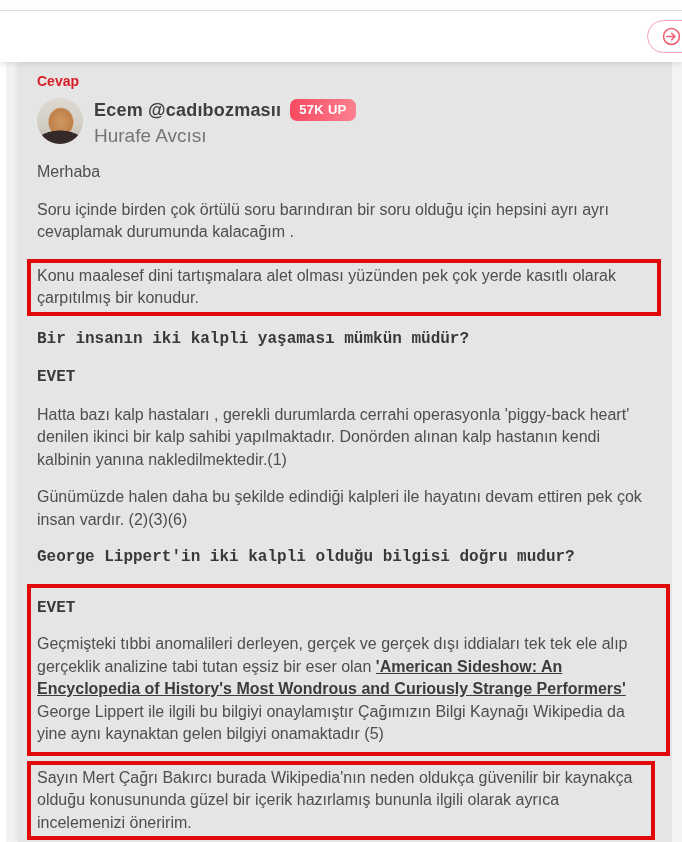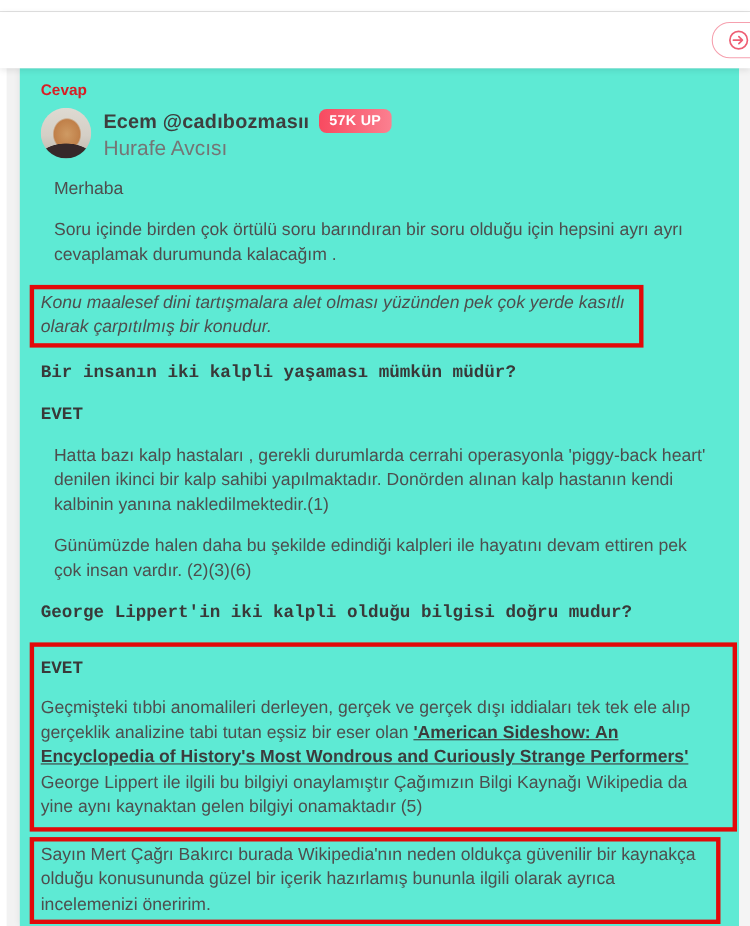--- a/index.html
+++ b/index.html
@@ -17,21 +17,21 @@
     position:absolute; left:647px; top:9px; height:33px; width:130px;
     border:1.5px solid #f6a0ae; border-radius:18px; background:#ffffff;
     color:#ee5f74; font-size:15px; display:flex; align-items:center; gap:8px;
     padding:0 14px; box-sizing:border-box; cursor:pointer; font-family:inherit;
   }
   .login-btn svg { width:19px; height:19px; flex:0 0 auto; }
   .gutter-left  { position:absolute; left:6px;  top:62px; bottom:0; width:12px; background:#f2f2f2; z-index:1; }
   .gutter-right { position:absolute; left:672px; top:62px; bottom:0; width:10px; background:#f4f4f4; z-index:2; }
   .card {
     position:absolute; left:18px; top:62px; width:654px; bottom:0; z-index:1;
-    background:#5eead4; box-shadow:-2px 0 5px rgba(0,0,0,0.05);
+    background:#e5e5e5; box-shadow:-2px 0 5px rgba(0,0,0,0.05);
     padding:9px 14px 0 19px; box-sizing:border-box; overflow:hidden;
   }
   .cevap { color:#d81e25; font-weight:bold; font-size:14px; margin:2px 0 9px; }
   .profile { display:flex; align-items:flex-start; gap:11px; margin-bottom:14px; }
   .avatar {
     width:46px; height:46px; border-radius:50%; flex:0 0 auto; overflow:hidden;
     background:
       radial-gradient(ellipse 62% 42% at 50% 112%, #36292a 97%, rgba(0,0,0,0) 100%),
       radial-gradient(ellipse 46% 52% at 52% 52%, #cf9a63 0%, #c08049 55%, rgba(0,0,0,0) 62%),
       radial-gradient(ellipse 34% 26% at 52% 44%, #e8c9a8 0%, rgba(0,0,0,0) 80%),
@@ -40,32 +40,32 @@
   .name-row { display:flex; align-items:center; gap:9px; margin-top:1px;justify-content:center; }
   .uname { font-size:18px; color:#3e3e3e; font-weight:600; letter-spacing:.2px; cursor:pointer; }
   .badge {
     background:linear-gradient(90deg,#f84a60,#fb8090); color:#fff;
     font-size:13px; font-weight:bold; padding:3px 9px 4px; border-radius:7px;
     letter-spacing:.3px; white-space:nowrap;
   }
   .subtitle { font-size:19px; color:#757575; margin-top:4px; }
   .body-text p, .body-text h3 { max-width:606px; }
   .body-text p {
-    font-size:16px; line-height:22.5px; color:#4e4e4e; margin:0 12px 15px;
+    font-size:16px; line-height:22.5px; color:#4e4e4e; margin:0 0 15px;
   }
   .body-text h3 {
     font-size:16px; line-height:22px; color:#393939; font-weight:bold; margin:0 0 16px;font-family:Liberation Mono, monospace;
   }
   .annotation {
     border:4px solid #e10a0a; box-sizing:border-box;
     margin:0 0 12px -10px; padding:2px 10px 2px 6px;
   }
   .annotation p { margin:0; max-width:none; }
   .annotation h3 { margin:4px 0 14px; }
-  .box1 { width:558px;font-style:italic; }
+  .box1 { width:634px; }
   .box2 { width:643px; margin-bottom:5px; padding-top:5px; padding-bottom:6px; }
   .box3 { width:628px; margin-bottom:20px; }
   .inline-bold { font-weight:bold; color:#3c3c3c;text-decoration:underline; }
 </style>
 </head>
 <body>
 
 <div class="top-strip"></div>
 
 <div class="header">

